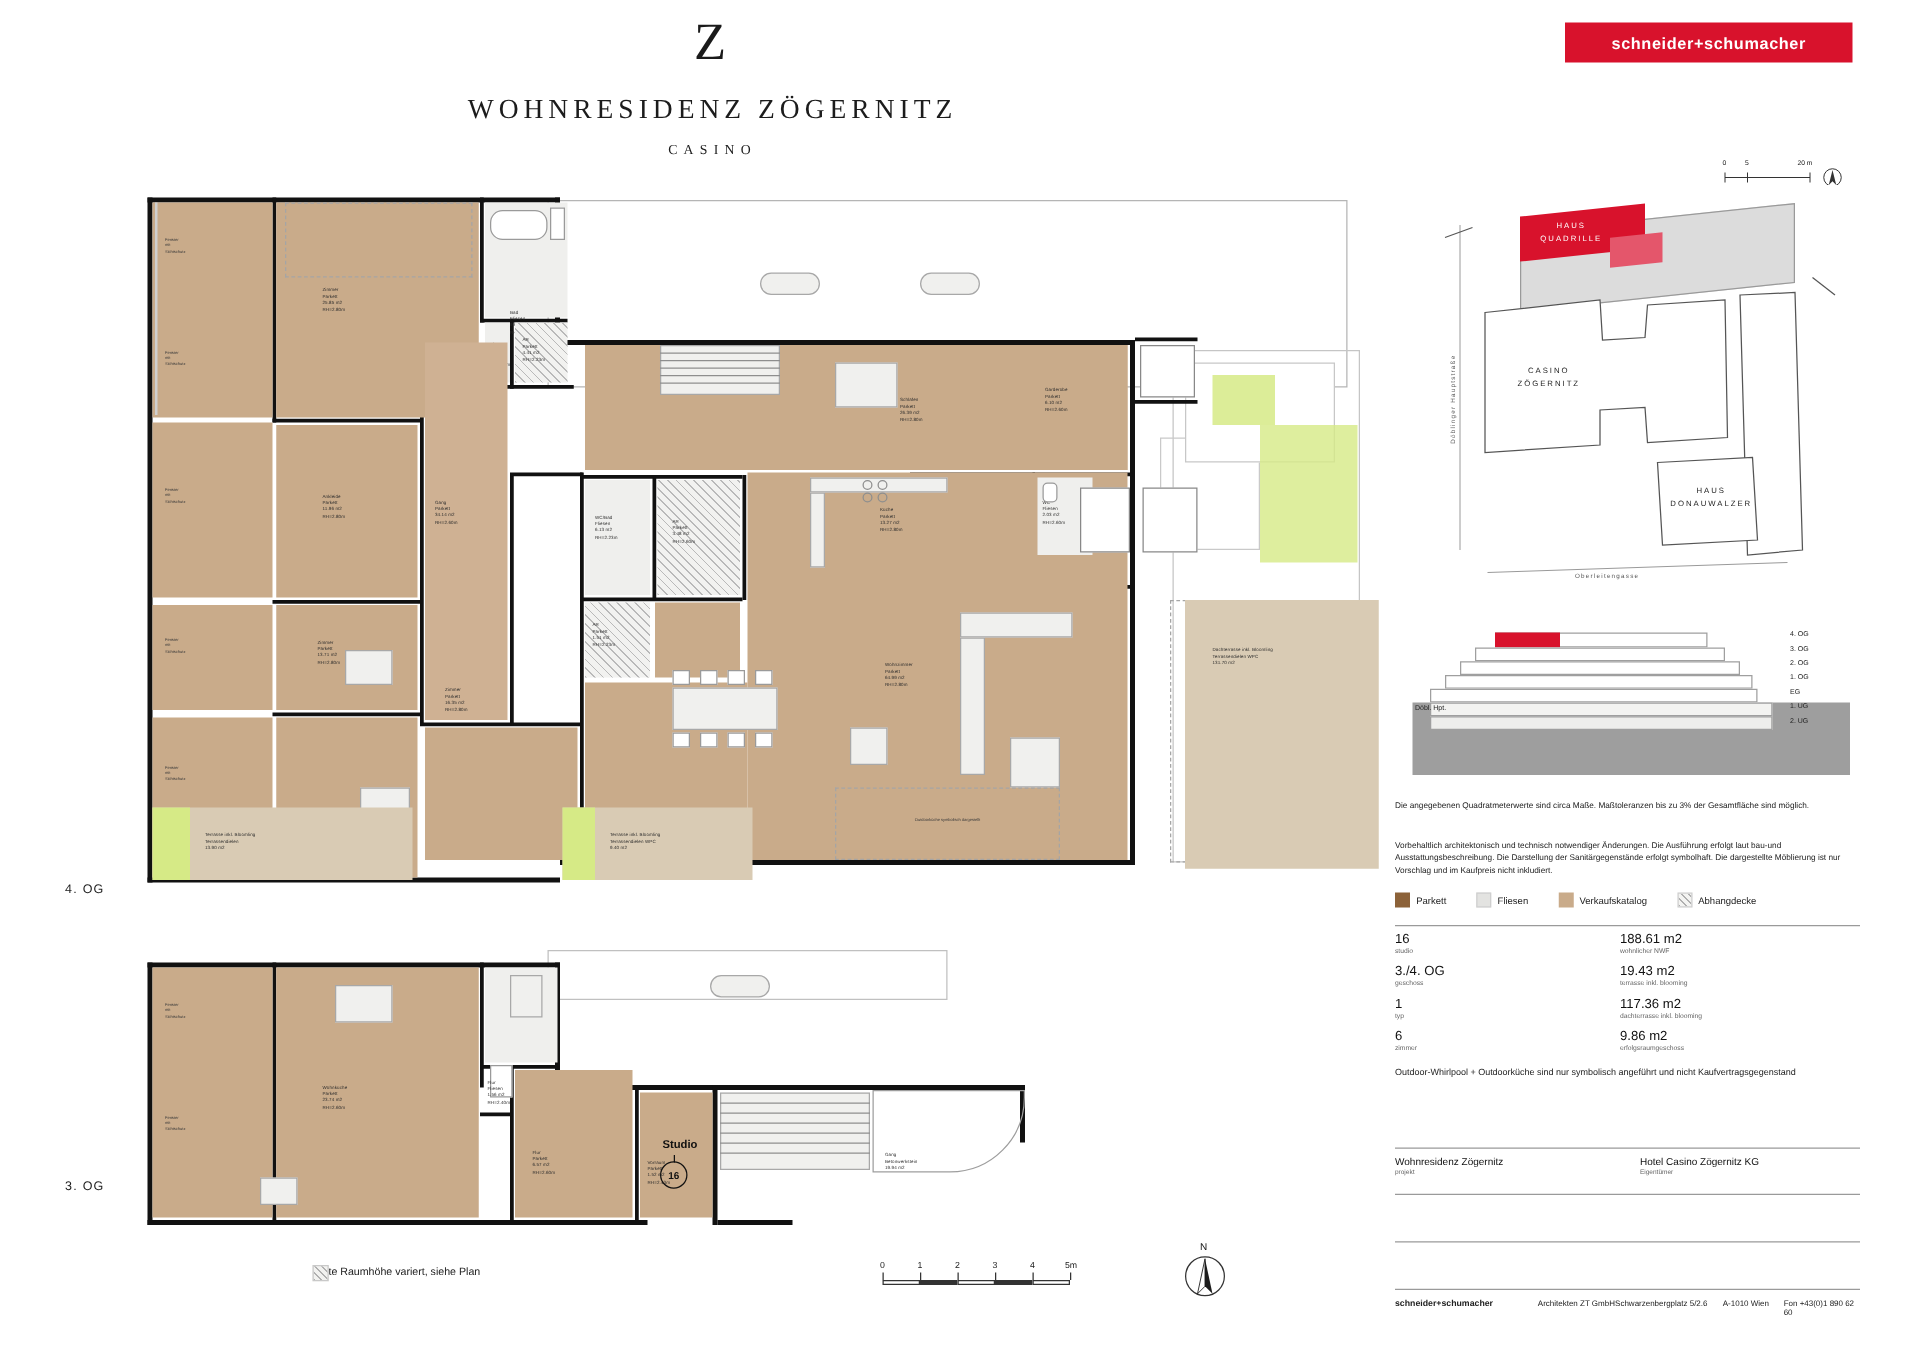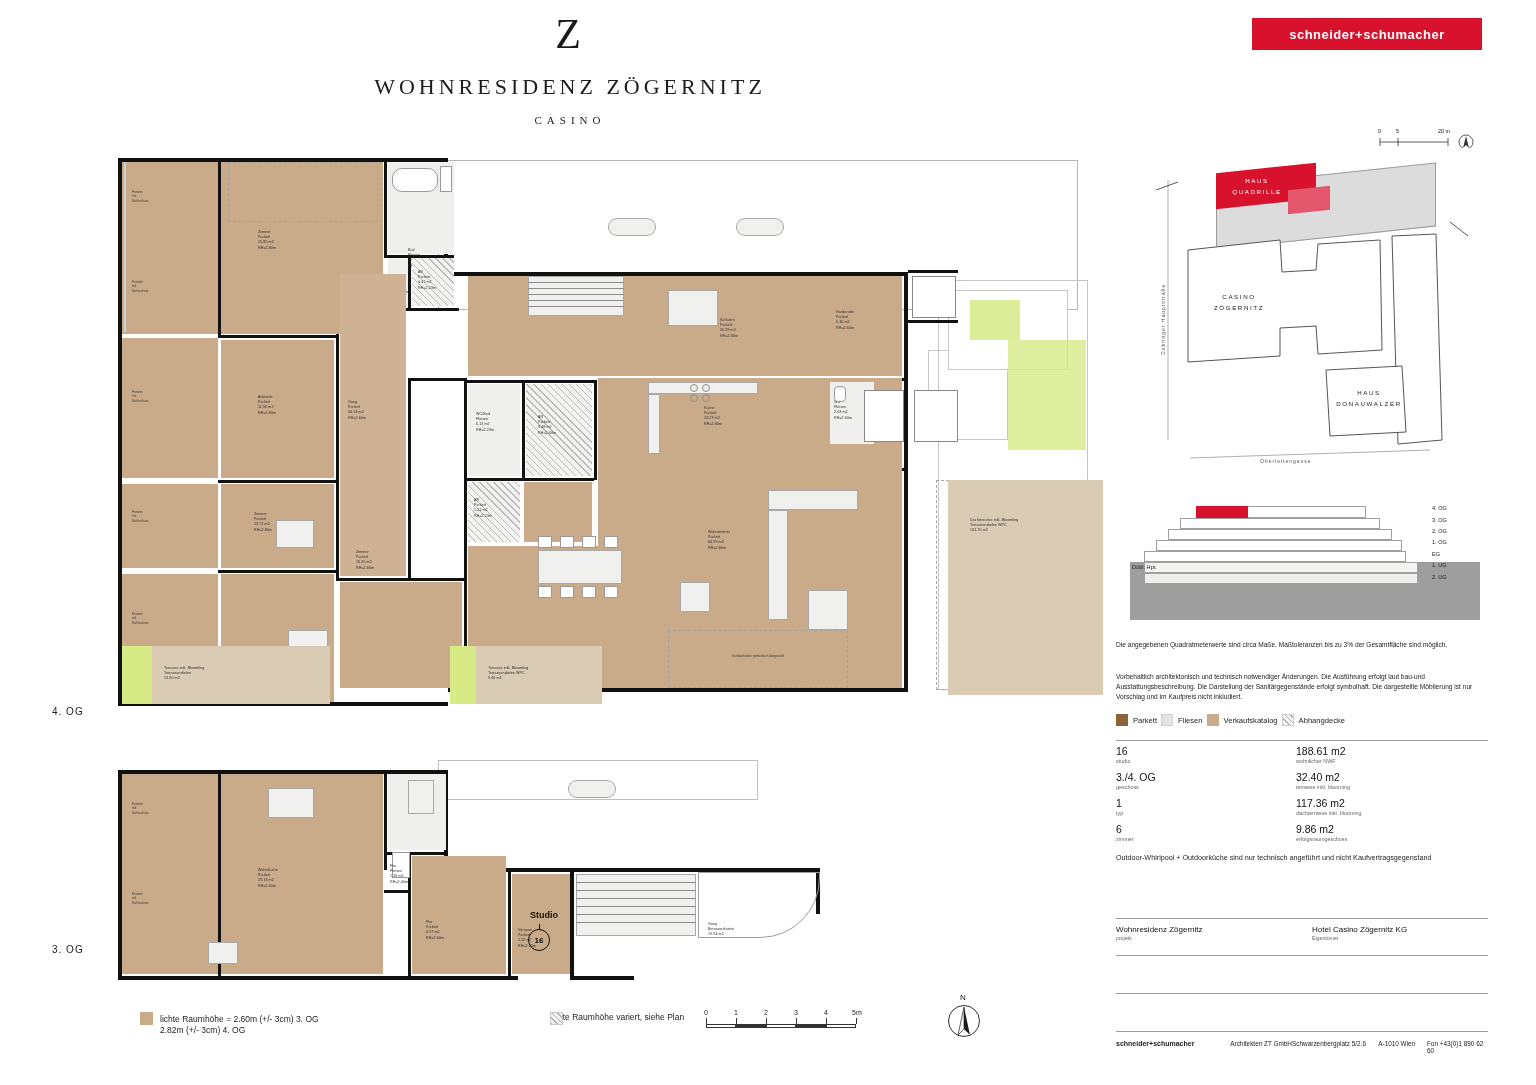--- a/index.html
+++ b/index.html
@@ -111,21 +111,21 @@
 
   .section { position:absolute; left:1130px; top:500px; width:350px; height:120px; }
   .sec-band { position:absolute; background:#fff; border:1px solid #9f9f9f; }
   .sec-ground { position:absolute; background:#9e9e9e; }
   .sec-red { position:absolute; background:#d8122c; }
   .sec-lbl { position:absolute; font-size:5.6px; color:#222; }
 
   .note1 { position:absolute; left:1116px; top:640px; width:366px; font-size:6.6px; line-height:1.55; color:#1c1c1c; }
   .note2 { position:absolute; left:1116px; top:672px; width:366px; font-size:6.6px; line-height:1.55; color:#1c1c1c; }
 
-  .mat-legend { position:absolute; left:1116px; top:714px; width:372px; font-size:7.6px; color:#1c1c1c; display:flex; gap:4px; align-items:flex-end; }
+  .mat-legend { position:absolute; left:1116px; top:714px; width:372px; font-size:7.6px; color:#1c1c1c; display:flex; gap:24px; align-items:flex-end; }
   .mat { display:flex; align-items:center; gap:5px; }
   .mat .s { width:12px; height:12px; display:inline-block; }
   .mat .s.parkett { background:#8c6239; }
   .mat .s.fliesen { background:#e3e3e1; border:1px solid #cfcfcf; }
   .mat .s.terrasse { background:#c9ab8a; }
   .mat .s.abh {
     background-image:repeating-linear-gradient(45deg,#b0b0b0 0 1px,transparent 1px 4px);
     background-color:#f4f4f2; border:1px solid #cfcfcf;
   }
 
@@ -460,24 +460,20 @@
     <div class="tinytxt" style="left:24px; top:140px; width:20px;">Fenster
 mit Sichtschutz</div>
   </div>
 
   <div class="studio-badge">Studio</div>
   <div class="studio-line"></div>
   <div class="studio-no">16</div>
 
   <div class="legend-bottom">
     <div class="legend-row" style="display:flex; gap:0; align-items:flex-start;">
-      <div style="width:300px;">
-        <div><span class="sw parkett"></span><span>lichte Raumhöhe = 2.60m (+/- 3cm)  3. OG</span></div>
-        <div class="legend-sub">2.82m (+/- 3cm)  4. OG</div>
-      </div>
       <div style="margin-left:110px;">
         <span class="sw hatch"></span><span>lichte Raumhöhe variert, siehe Plan</span>
       </div>
     </div>
   </div>
 
   <div class="scalebar">
     <div class="seg" style="left:0; width:30px; background:#fff;"></div>
     <div class="seg" style="left:30px; width:30px; background:#333;"></div>
     <div class="seg" style="left:60px; width:30px; background:#fff;"></div>
@@ -601,21 +597,21 @@
           <span class="v">188.61 m2</span>
           <span class="k">wohnlicher NWF</span>
         </td>
       </tr>
       <tr>
         <td>
           <span class="v">3./4. OG</span>
           <span class="k">geschoss</span>
         </td>
         <td>
-          <span class="v">32.40 m2</span>
+          <span class="v">19.43 m2</span>
           <span class="k">terrasse inkl. blooming</span>
         </td>
       </tr>
       <tr>
         <td>
           <span class="v">1</span>
           <span class="k">typ</span>
         </td>
         <td>
           <span class="v">117.36 m2</span>
@@ -629,21 +625,21 @@
         </td>
         <td>
           <span class="v">9.86 m2</span>
           <span class="k">erfolgsraumgeschoss</span>
         </td>
       </tr>
     </tbody>
       </table>
   </div>
 
-  <div class="note3">Outdoor-Whirlpool + Outdoorküche sind nur technisch angeführt und nicht Kaufvertragsgegenstand</div>
+  <div class="note3">Outdoor-Whirlpool + Outdoorküche sind nur symbolisch angeführt und nicht Kaufvertragsgegenstand</div>
 
   <div class="hr" style="left:1116px; top:918px; width:372px;"></div>
 
   <div class="tb">
     <div class="tb-row" style="padding-bottom:10px;">
       <div class="tb-cell" style="width:196px;">
         <span>Wohnresidenz Zögernitz</span>
         <span class="k">projekt</span>
       </div>
       <div class="tb-cell">

